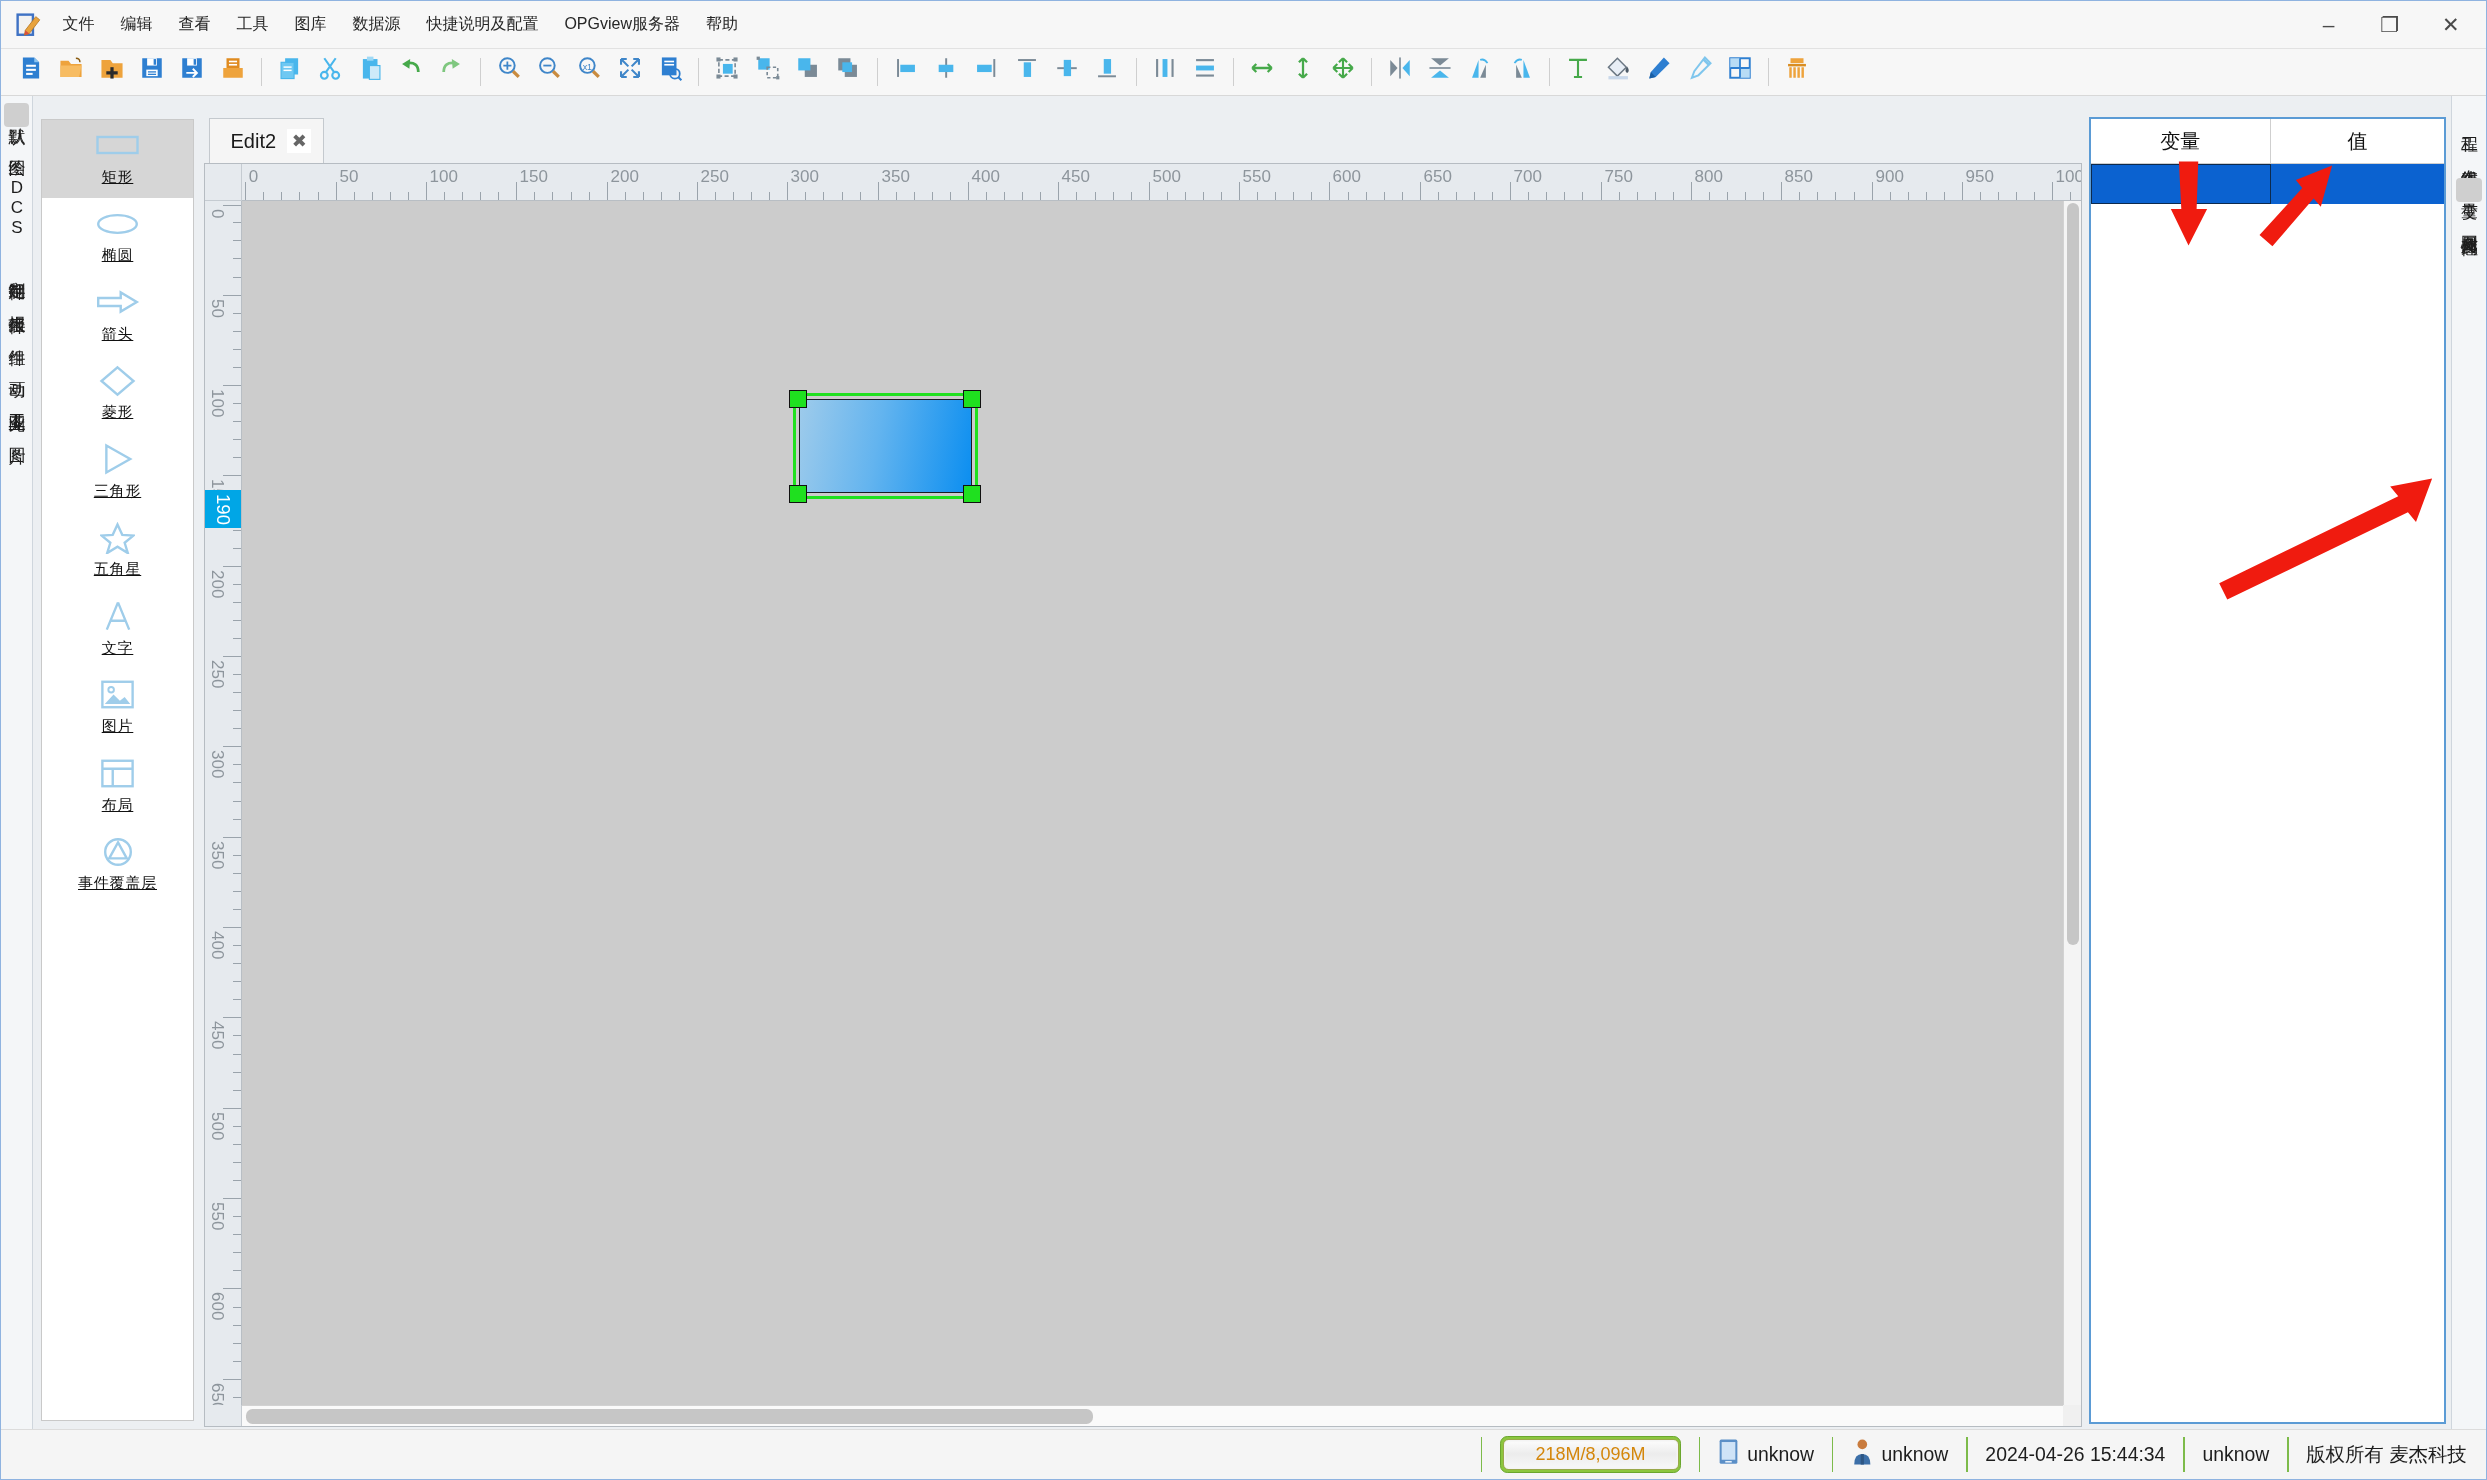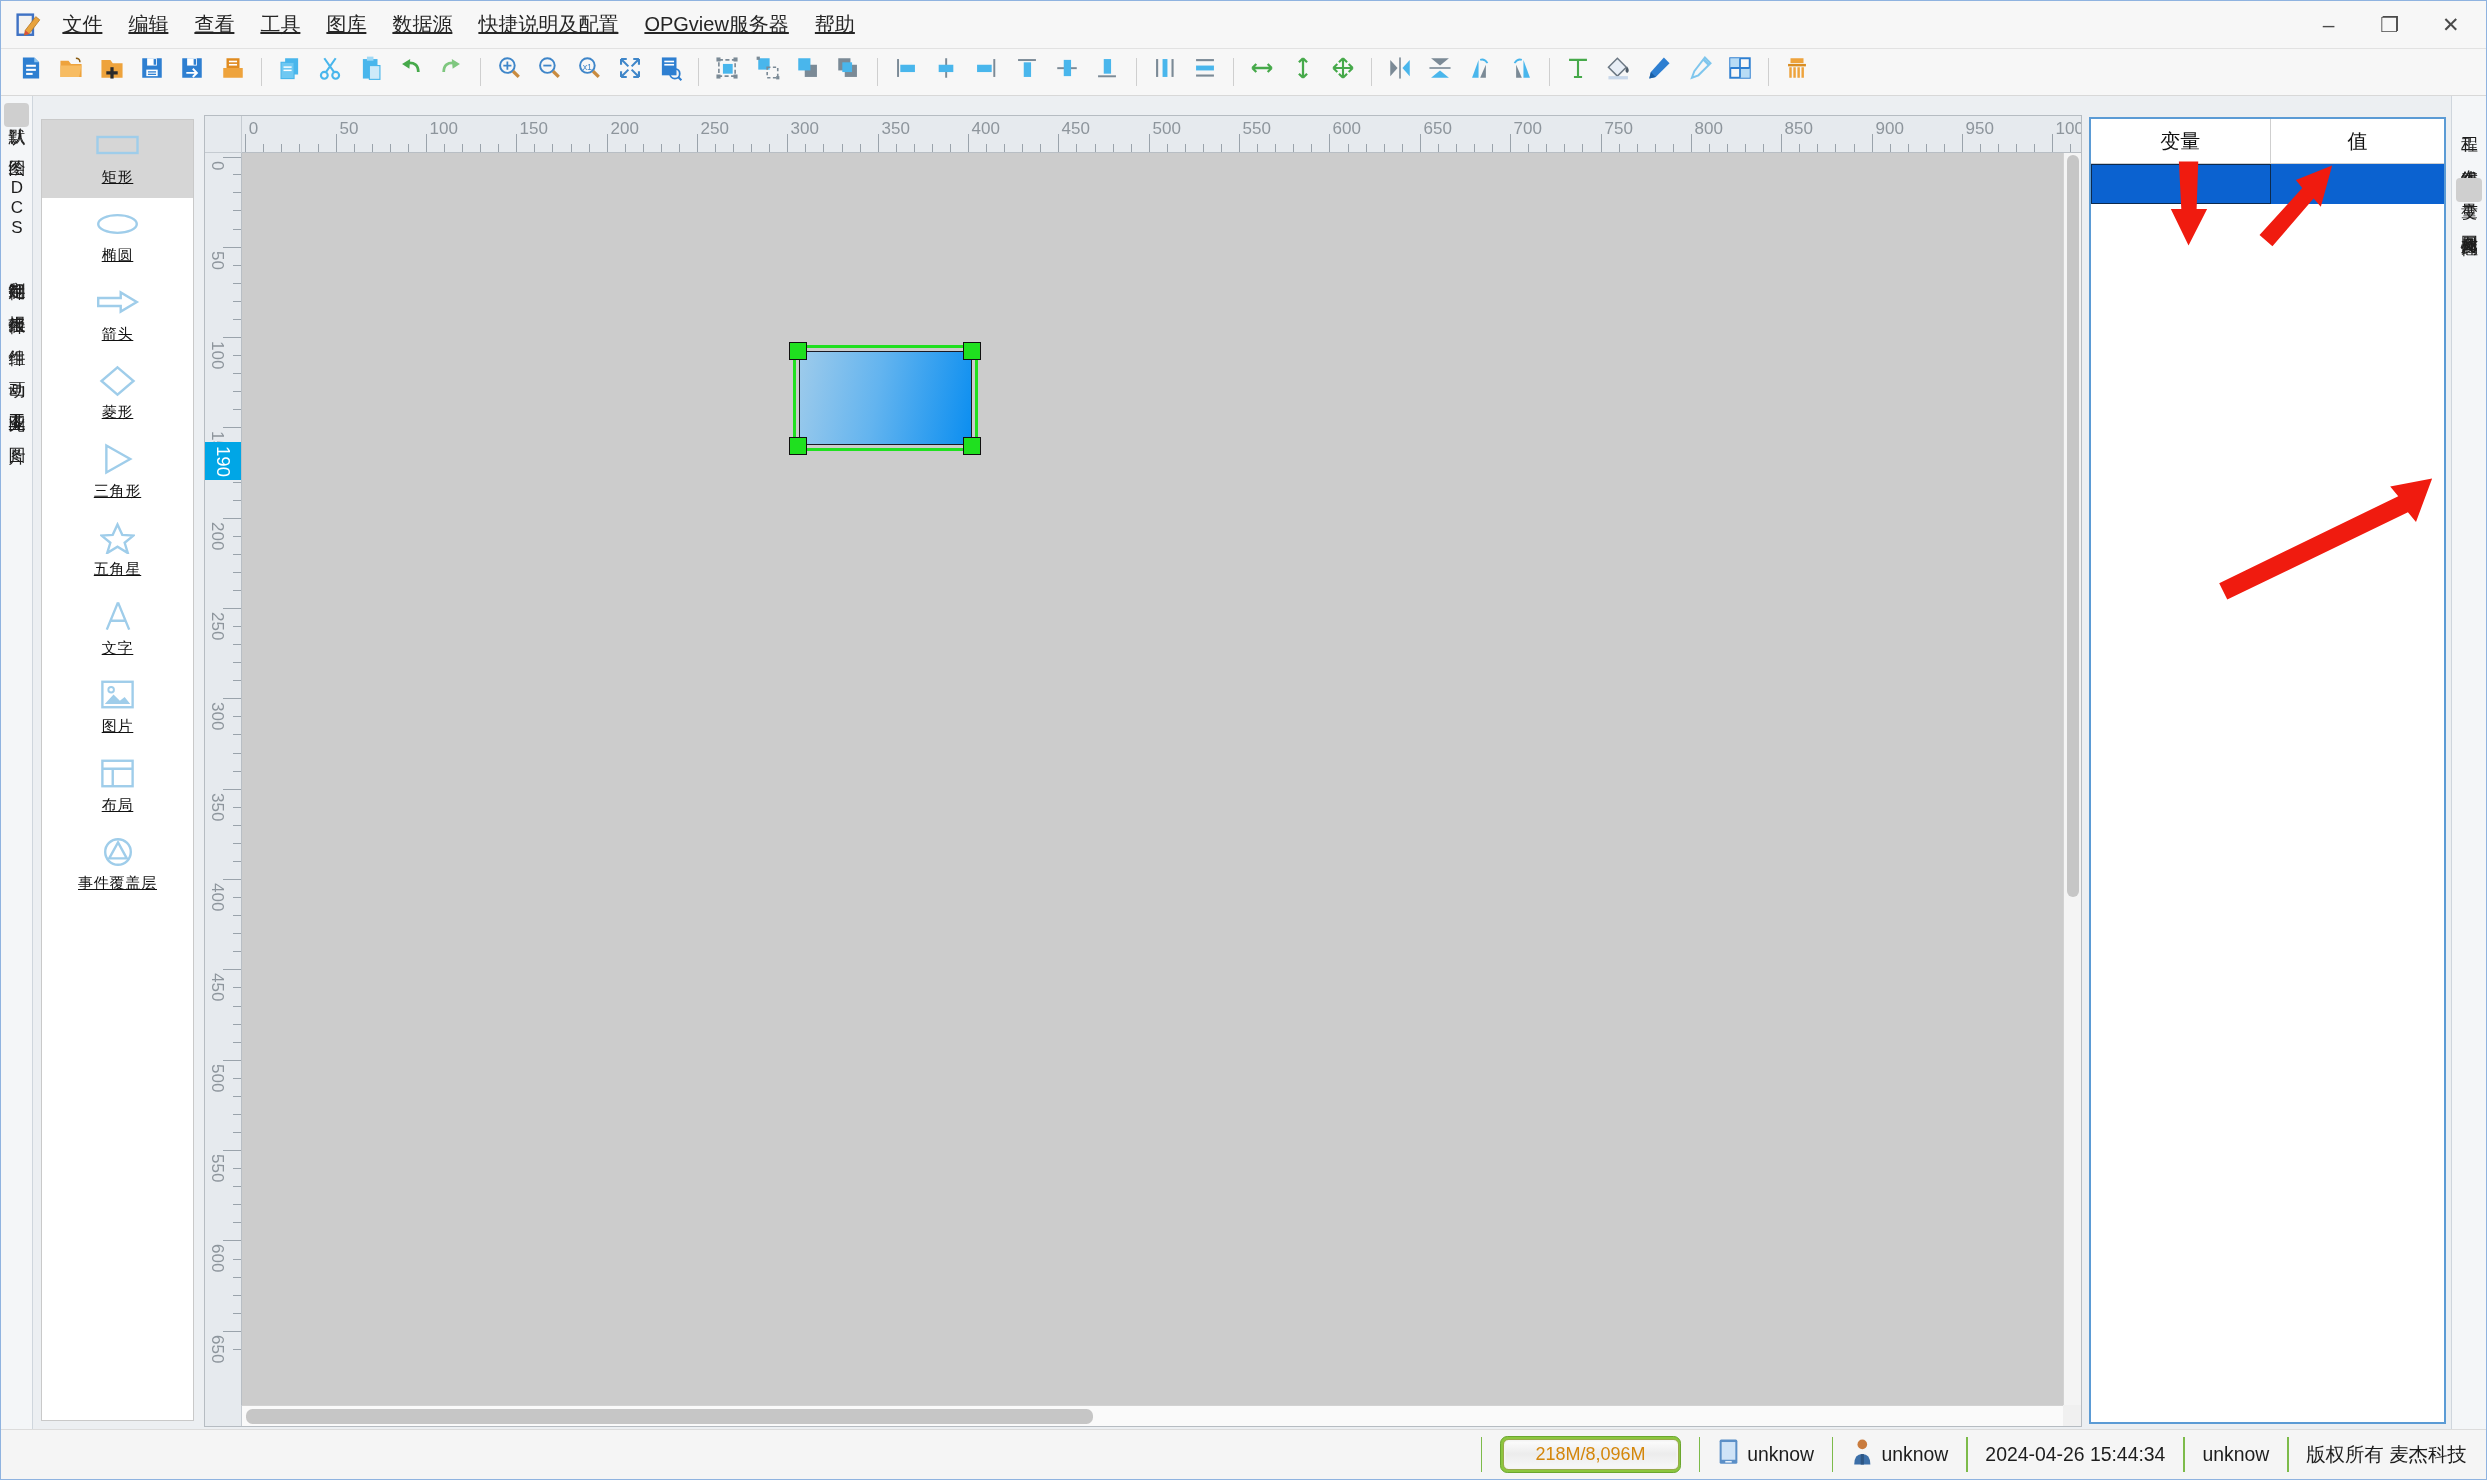--- a/index.html
+++ b/index.html
@@ -24,22 +24,22 @@
     background: #f7f7f7;
     border-bottom: 0.8px solid #e2e2e2;
     position: relative;
   }
   .app-logo {
     width: 27.4px; height: 27.4px; margin-left: 13px; margin-right: 8px;
     position: relative; flex: 0 0 27.4px;
   }
   .menubar { display: flex; align-items: center; height: 100%; }
   .menu-item {
-    font-size: 20px; color: #262626;
-    padding: 4.8px 13px; cursor: default; white-space: nowrap; text-decoration: underline;
+    font-size: 16px; color: #262626;
+    padding: 4.8px 13px; cursor: default; white-space: nowrap;
   }
   .win-title {
     position: absolute; left: 0; right: 0; text-align: center;
     font-size: 19.4px; color: #8a8a8a; pointer-events: none;
   }
   .win-controls {
     margin-left: auto; display: flex; height: 100%;
     align-items: center; padding-right: 4.8px;
   }
   .win-btn {
@@ -735,20 +735,26 @@
               </svg>
           </div>
           <div class="pal-label">事件覆盖层</div>
         </div>
 
       </div>
     </div>
 
     <div class="editor">
 
+      <div class="tabstrip">
+        <div class="doc-tab">
+          <span>Edit2</span>
+          <span class="x">✖</span>
+        </div>
+      </div>
 
       <div class="canvas-area">
 
         <div class="ruler-row">
           <div class="corner-box"></div>
           <div class="hruler" id="hruler">
               <div class="tick major" style="left: 3.2px;"></div>
               <div class="lbl" style="left: 3.2px;">0</div>
               <div class="tick minor" style="left: 21px;"></div>
               <div class="tick minor" style="left: 39px;"></div>

